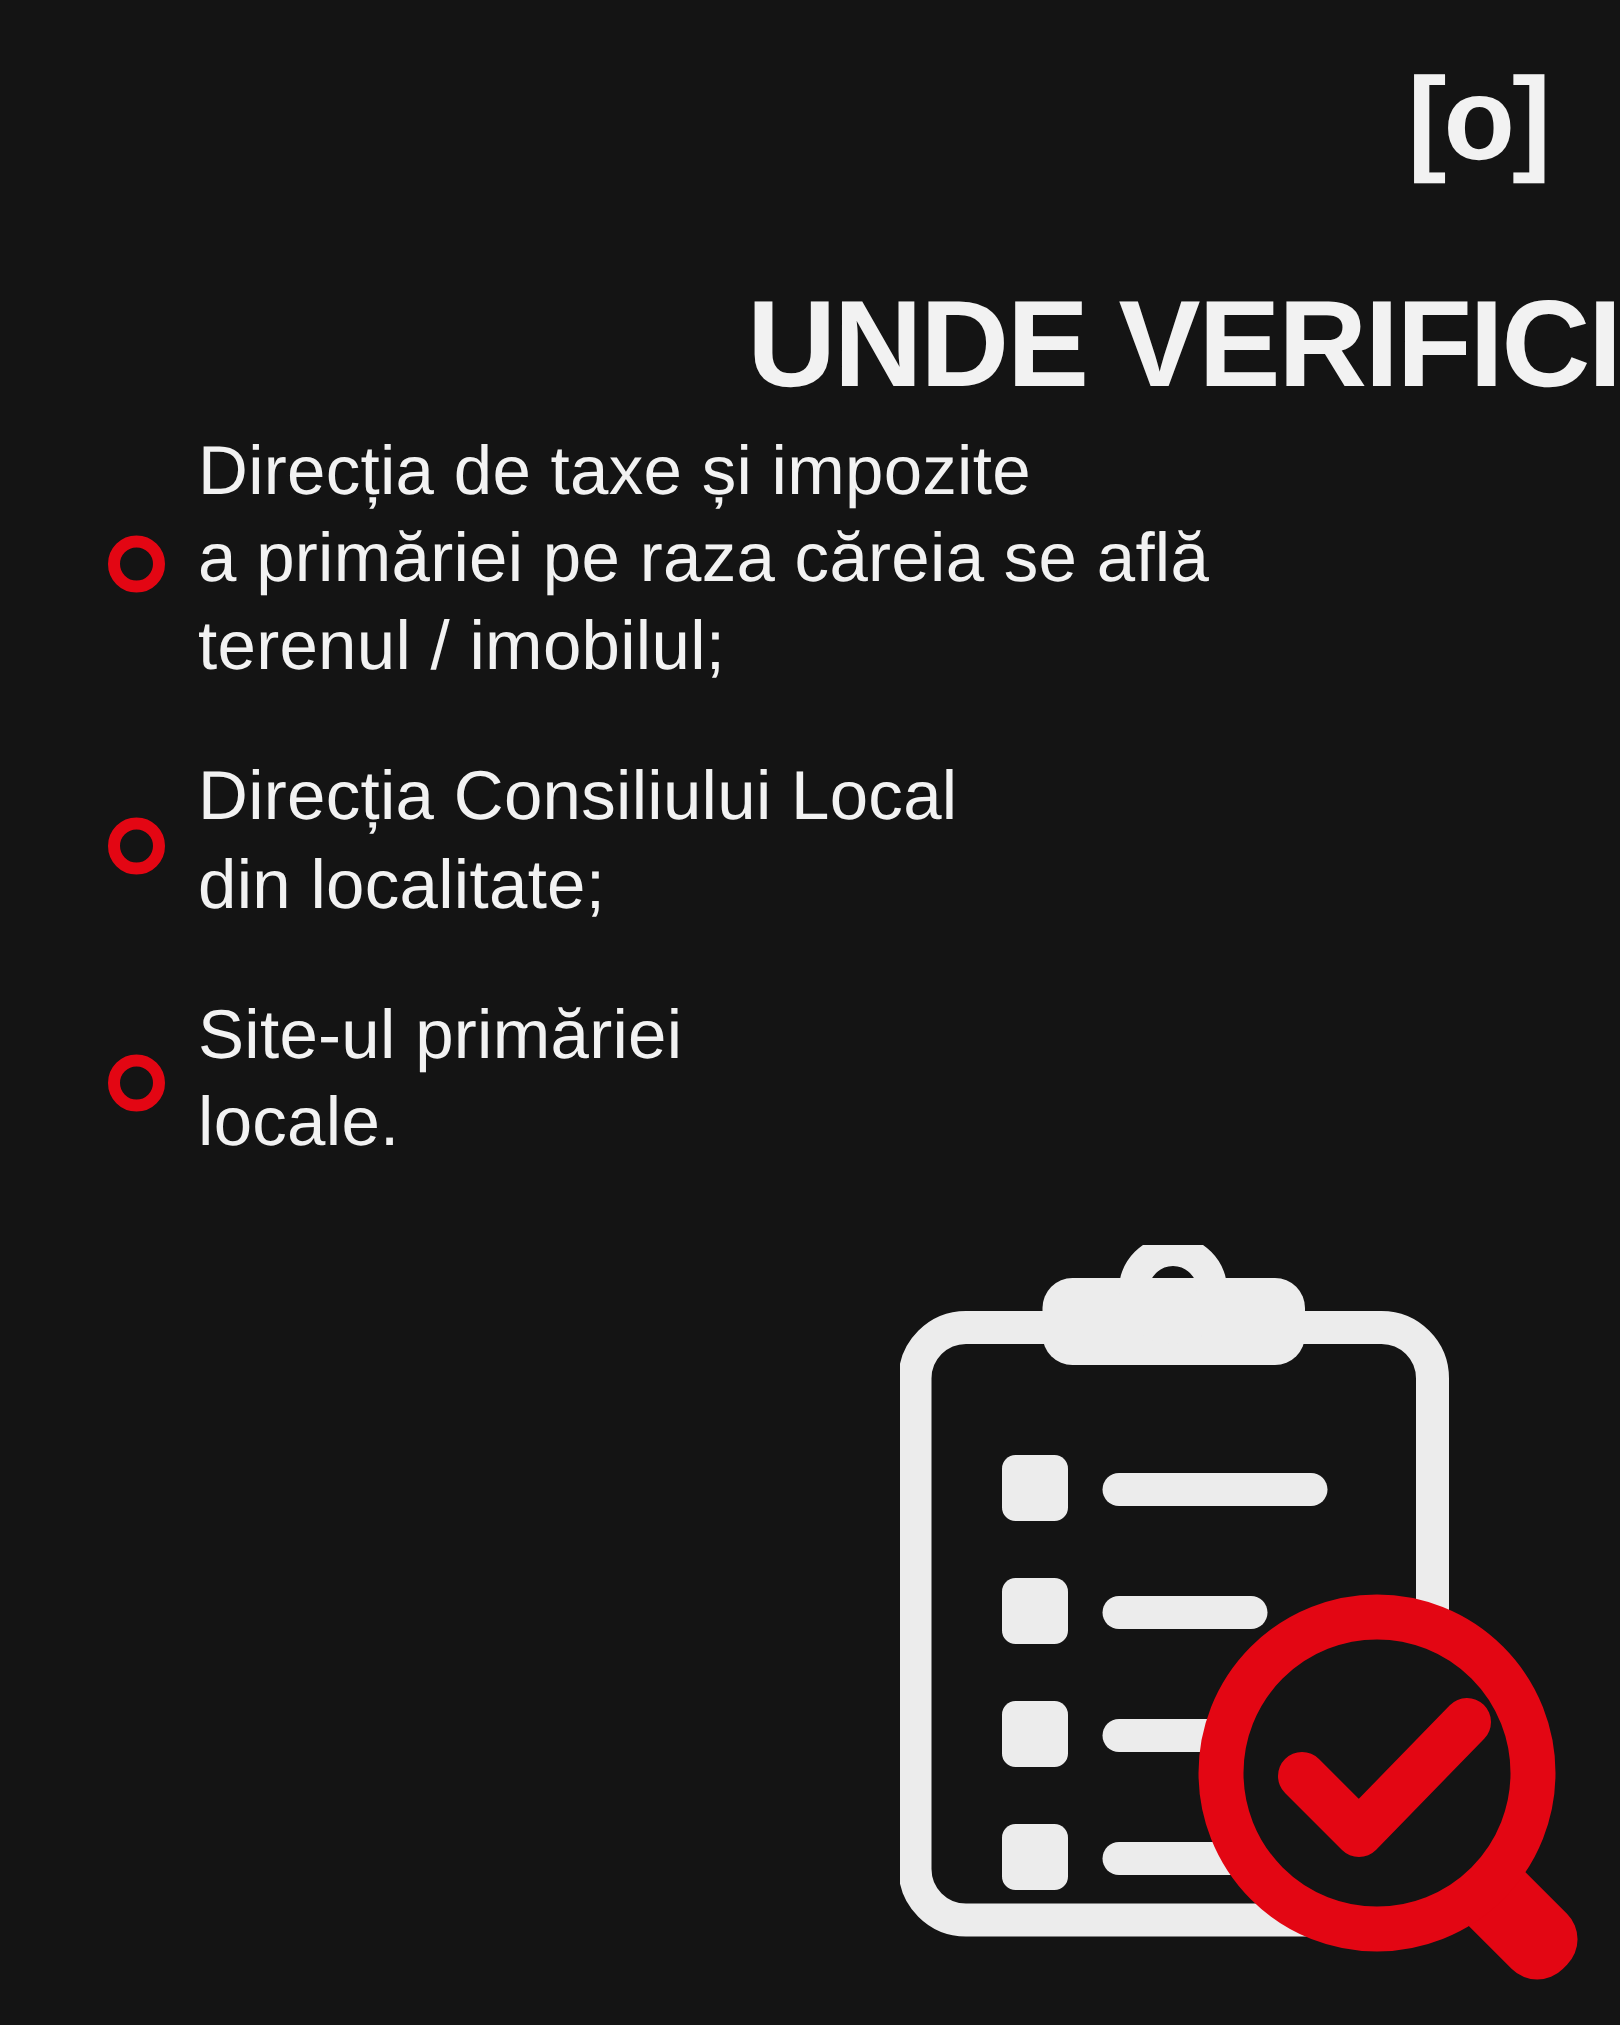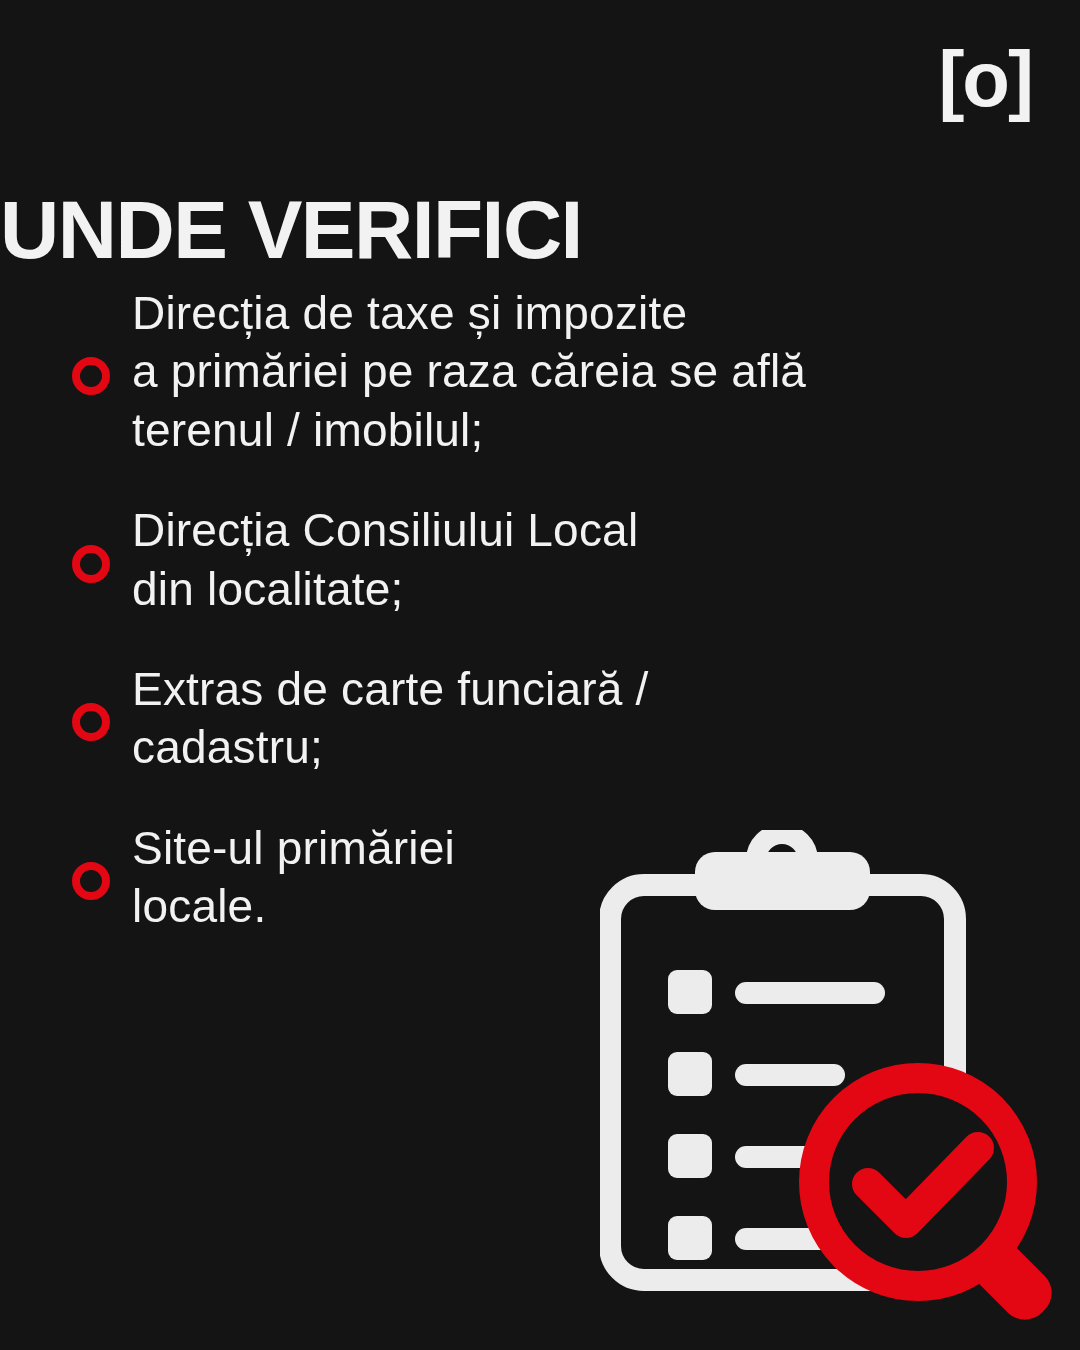--- a/index.html
+++ b/index.html
@@ -37,21 +37,21 @@
     color: #f2f2f2;
     user-select: none;
   }
 
   
   .title {
     position: absolute;
     top: 132px;
     left: 0;
     width: 1080px;
-    text-align: left;
+    text-align: right;
     font-size: 82px;
     font-weight: bold;
     letter-spacing: -1.5px;
     color: #f2f2f2;
     line-height: 1.05;
   }
 
   
   .list {
     position: absolute;
@@ -115,25 +115,20 @@
 a primăriei pe raza căreia se află
 terenul / imobilul;</span>
     </div>
 
     <div class="list-item">
       <span class="bullet"></span>
       <span class="item-text">Direcția Consiliului Local
 din localitate;</span>
     </div>
 
-    <div class="list-item">
-      <span class="bullet"></span>
-      <span class="item-text">Extras de carte funciară /
-cadastru;</span>
-    </div>
 
     <div class="list-item">
       <span class="bullet"></span>
       <span class="item-text">Site-ul primăriei
 locale.</span>
     </div>
 
   </div>
 
   <div class="illustration">

